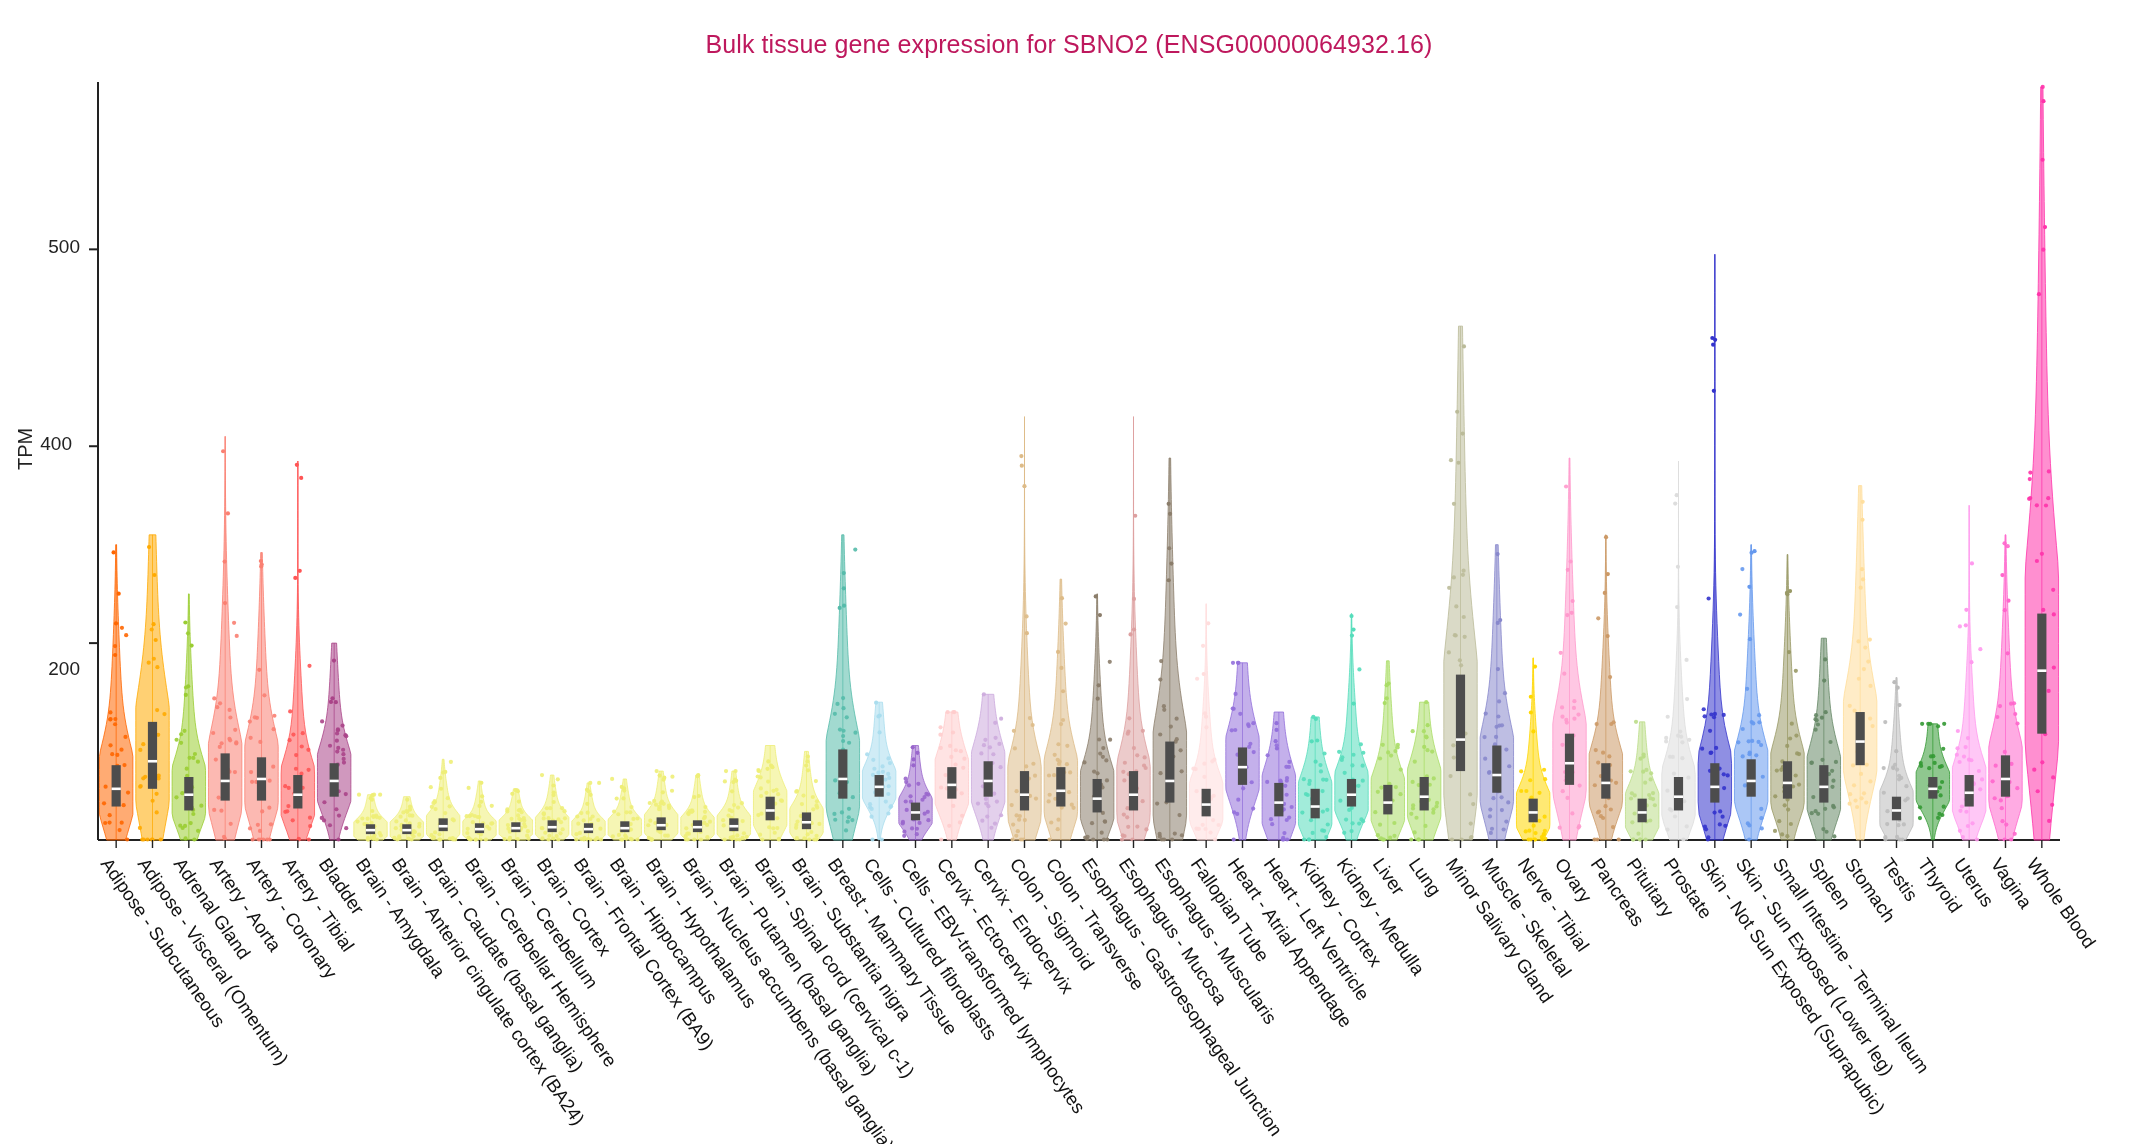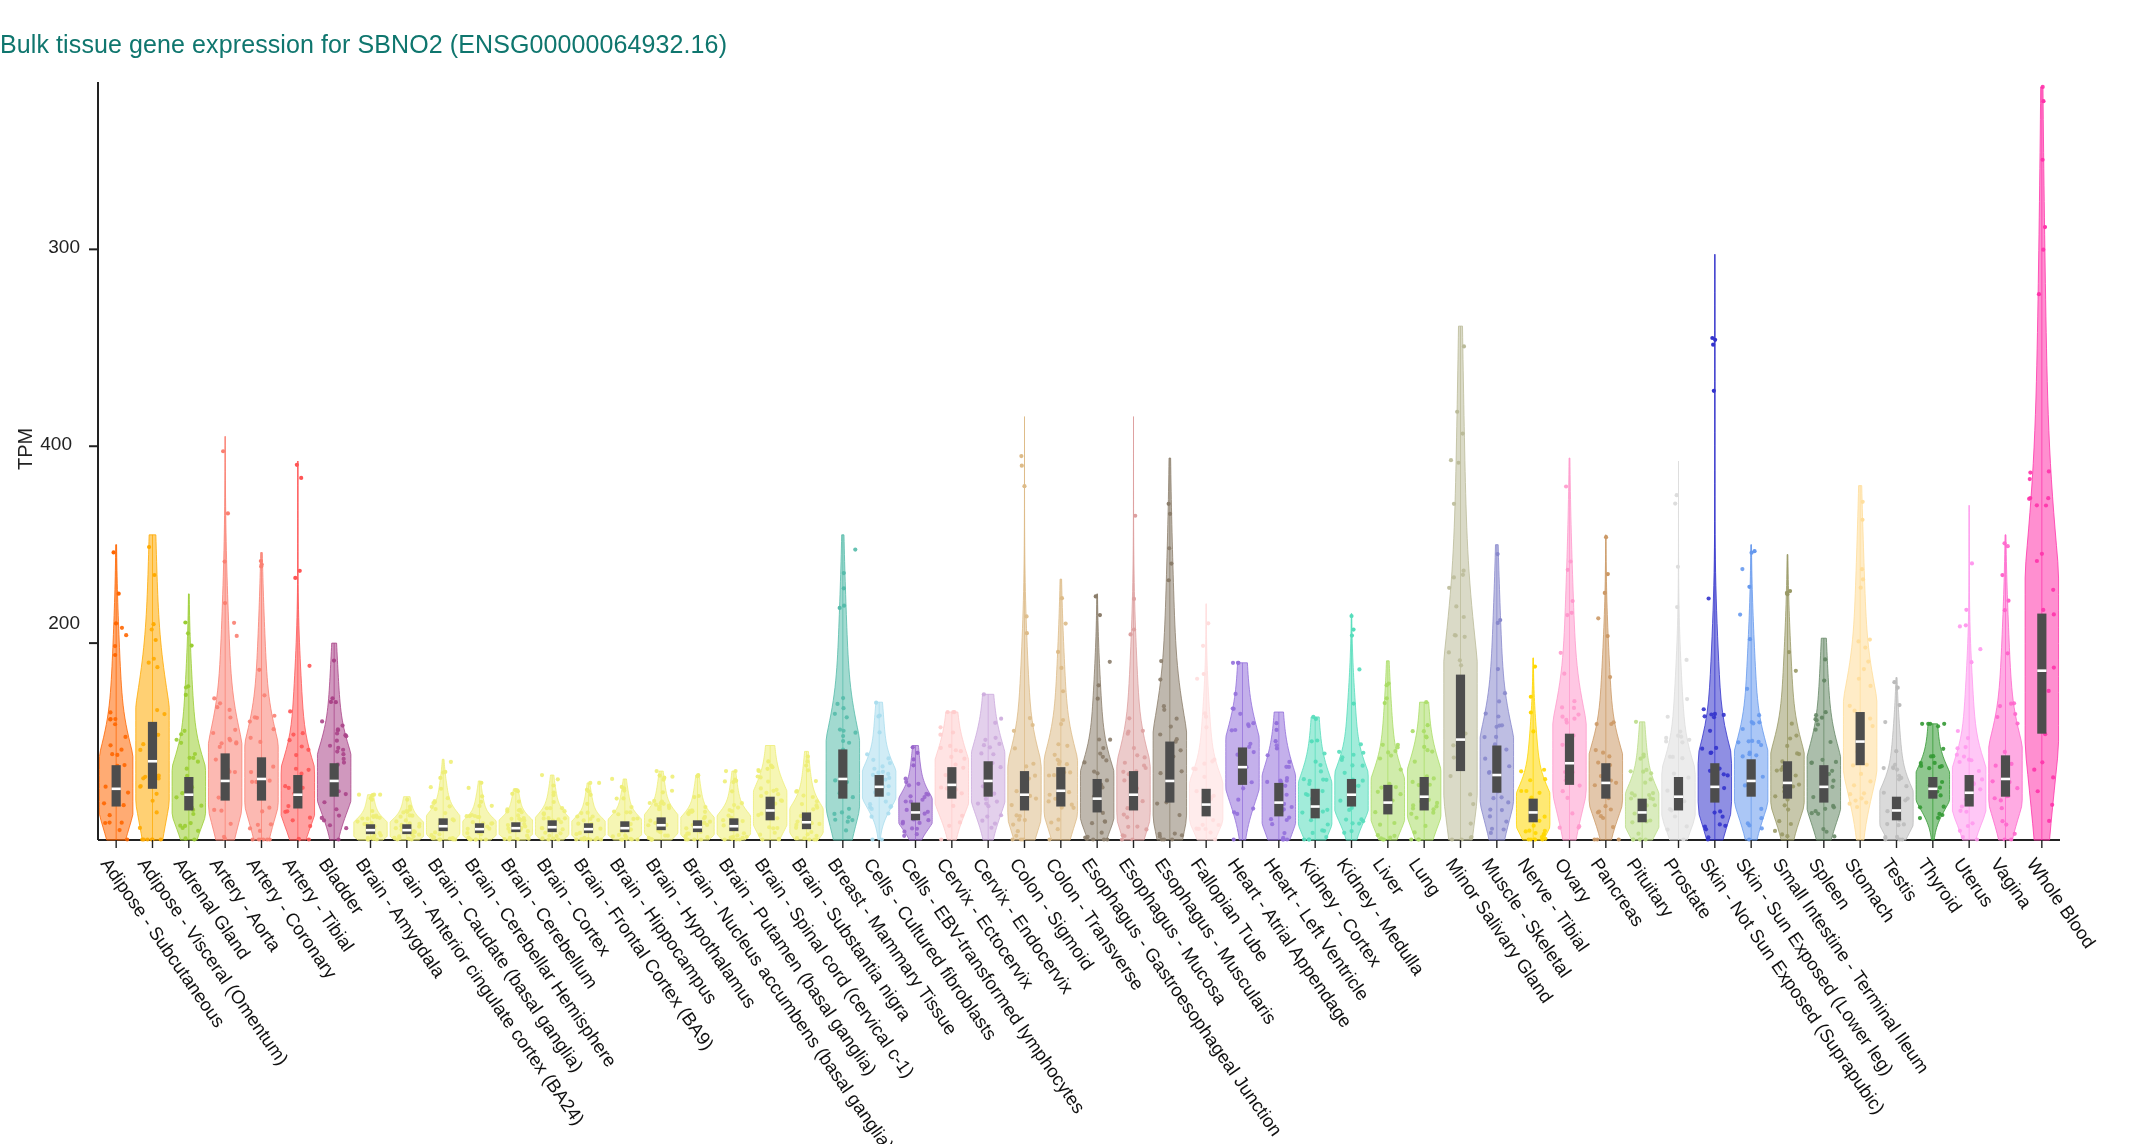--- a/index.html
+++ b/index.html
@@ -16,22 +16,23 @@
   #chart-root {
     position: relative;
     width: 2138px;
     height: 1144px;
   }
   #chart-title {
     position: absolute;
     top: 30px;
     left: 0;
     width: 2138px;
+    text-align: center;
     font-size: 25px;
-    color: #0f766e;
+    color: #be185d;
     letter-spacing: 0.1px;
   }
   #y-axis-label {
     position: absolute;
     left: 14px;
     top: 470px;
     transform: rotate(-90deg);
     transform-origin: left top;
     font-size: 20px;
     color: #222222;
@@ -1949,23 +1950,23 @@
         <circle cx="2042.57" cy="159.75" r="2.1" fill="#ff33aa"></circle>
         <circle cx="2038.97" cy="294.13" r="2.1" fill="#ff33aa"></circle>
         <circle cx="2044.99" cy="227.05" r="2.1" fill="#ff33aa"></circle>
         <rect x="2037.24" y="613.58" width="9.19" height="120.10" fill="#4d4d4d"></rect>
         <line x1="2037.24" x2="2046.43" y1="670.68" y2="670.68" stroke="#ffffff" stroke-width="2.6"></line>
         <line x1="2041.8333333333335" x2="2041.8333333333335" y1="840" y2="848" stroke="#222" stroke-width="1.4"></line>
       </g>
   </svg>
 
   <div id="tick-labels">
-      <div class="tick-label" style="left: 28px; top: 612px;">200</div>
+      <div class="tick-label" style="left: 28px; top: 658px;">200</div>
       <div class="tick-label" style="left: 20px; top: 433.234px;">400</div>
-      <div class="tick-label" style="left: 28px; top: 236.351px;">300</div>
+      <div class="tick-label" style="left: 28px; top: 236.351px;">500</div>
     </div>
   <div id="x-labels">
       <div class="x-label" style="left: 114.167px; top: 854px;">Adipose - Subcutaneous</div>
       <div class="x-label" style="left: 150.5px; top: 854px;">Adipose - Visceral (Omentum)</div>
       <div class="x-label" style="left: 186.833px; top: 854px;">Adrenal Gland</div>
       <div class="x-label" style="left: 223.167px; top: 854px;">Artery - Aorta</div>
       <div class="x-label" style="left: 259.5px; top: 854px;">Artery - Coronary</div>
       <div class="x-label" style="left: 295.833px; top: 854px;">Artery - Tibial</div>
       <div class="x-label" style="left: 332.167px; top: 854px;">Bladder</div>
       <div class="x-label" style="left: 368.5px; top: 854px;">Brain - Amygdala</div>

